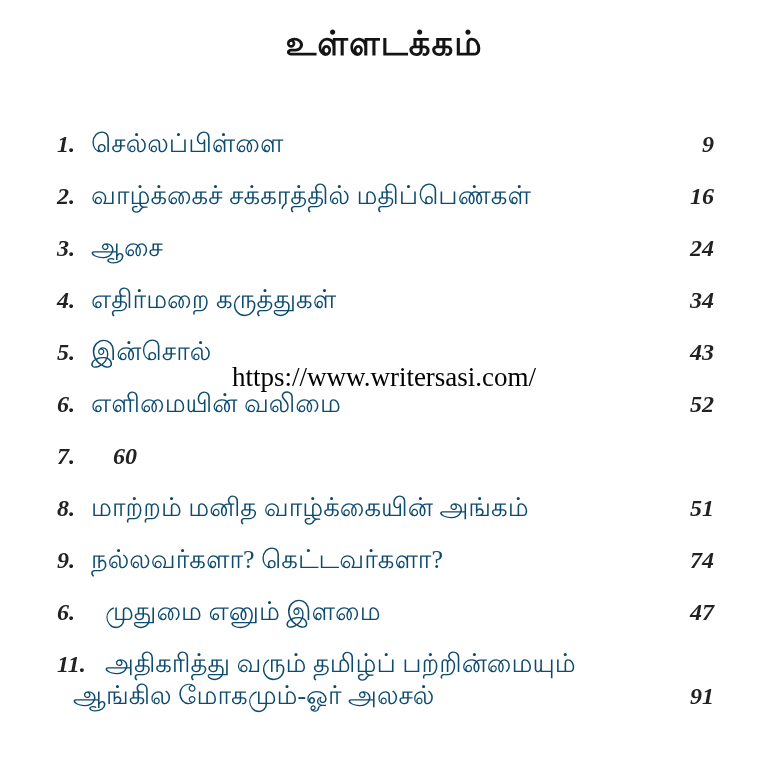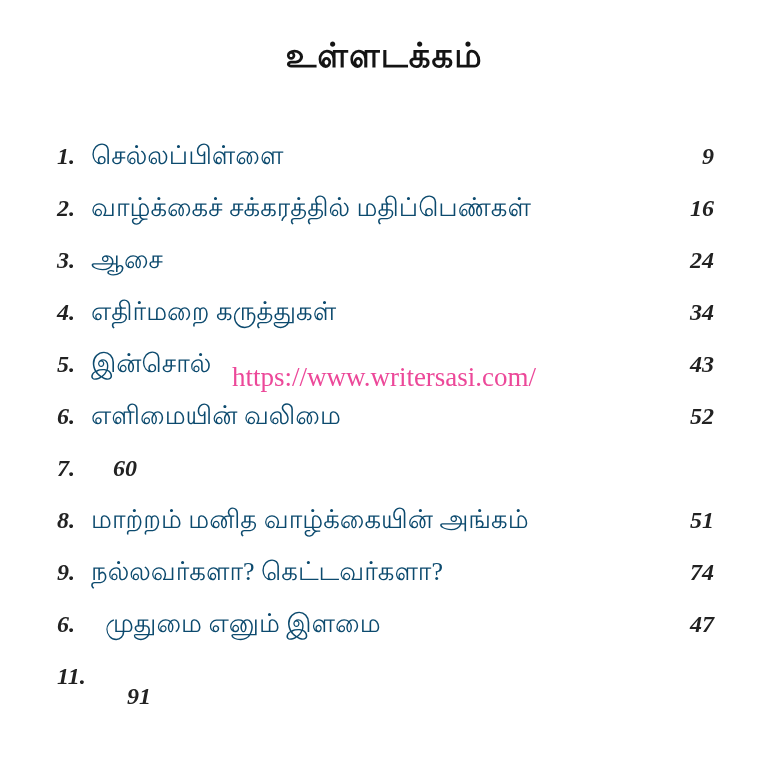--- a/index.html
+++ b/index.html
@@ -9,21 +9,21 @@
   body {
     width: 768px;
     height: 763px;
     background: #ffffff;
     font-family: "Liberation Serif", "DejaVu Serif", serif;
     color: #1e1e1e;
     position: relative;
     overflow: hidden;
   }
   .page-title {
-    margin: 36px 0 0 0;
+    margin: 24px 0 0 0;
     text-align: center;
     font-size: 34px;
     line-height: 40px;
     font-weight: bold;
     color: #141414;
     letter-spacing: 1px;
   }
   .toc {
     margin-top: 64px;
   }
@@ -80,21 +80,21 @@
     z-index: 5;
   }
 </style>
 </head>
 <body>
 
 <div class="page">
 
   <h1 class="page-title">உள்ளடக்கம்</h1>
 
-  <div class="watermark" style="color: #ec4899;">https://www.writersasi.com/</div>
+  <div class="watermark" style="color: #000000;">https://www.writersasi.com/</div>
 
   <div class="toc">
 
     <div class="toc-row">
       <span class="num">1.</span>
       <span class="titl">செல்லப்பிள்ளை</span>
       <span class="page-no">9</span>
     </div>
 
     <div class="toc-row">
@@ -145,17 +145,21 @@
     </div>
 
     <div class="toc-row wide">
       <span class="num">6.</span>
       <span class="titl">முதுமை எனும் இளமை</span>
       <span class="page-no">47</span>
     </div>
 
     <div class="toc-row wide two-line">
       <span class="num">11.</span>
+      <span class="titl">
+        <span>அதிகரித்து வரும் தமிழ்ப் பற்றின்மையும்</span>
+        <span class="title-line2">ஆங்கில மோகமும்-ஓர் அலசல்</span>
+      </span>
       <span class="page-no">91</span>
     </div>
 
   </div>
 </div>
 
 </body></html>

